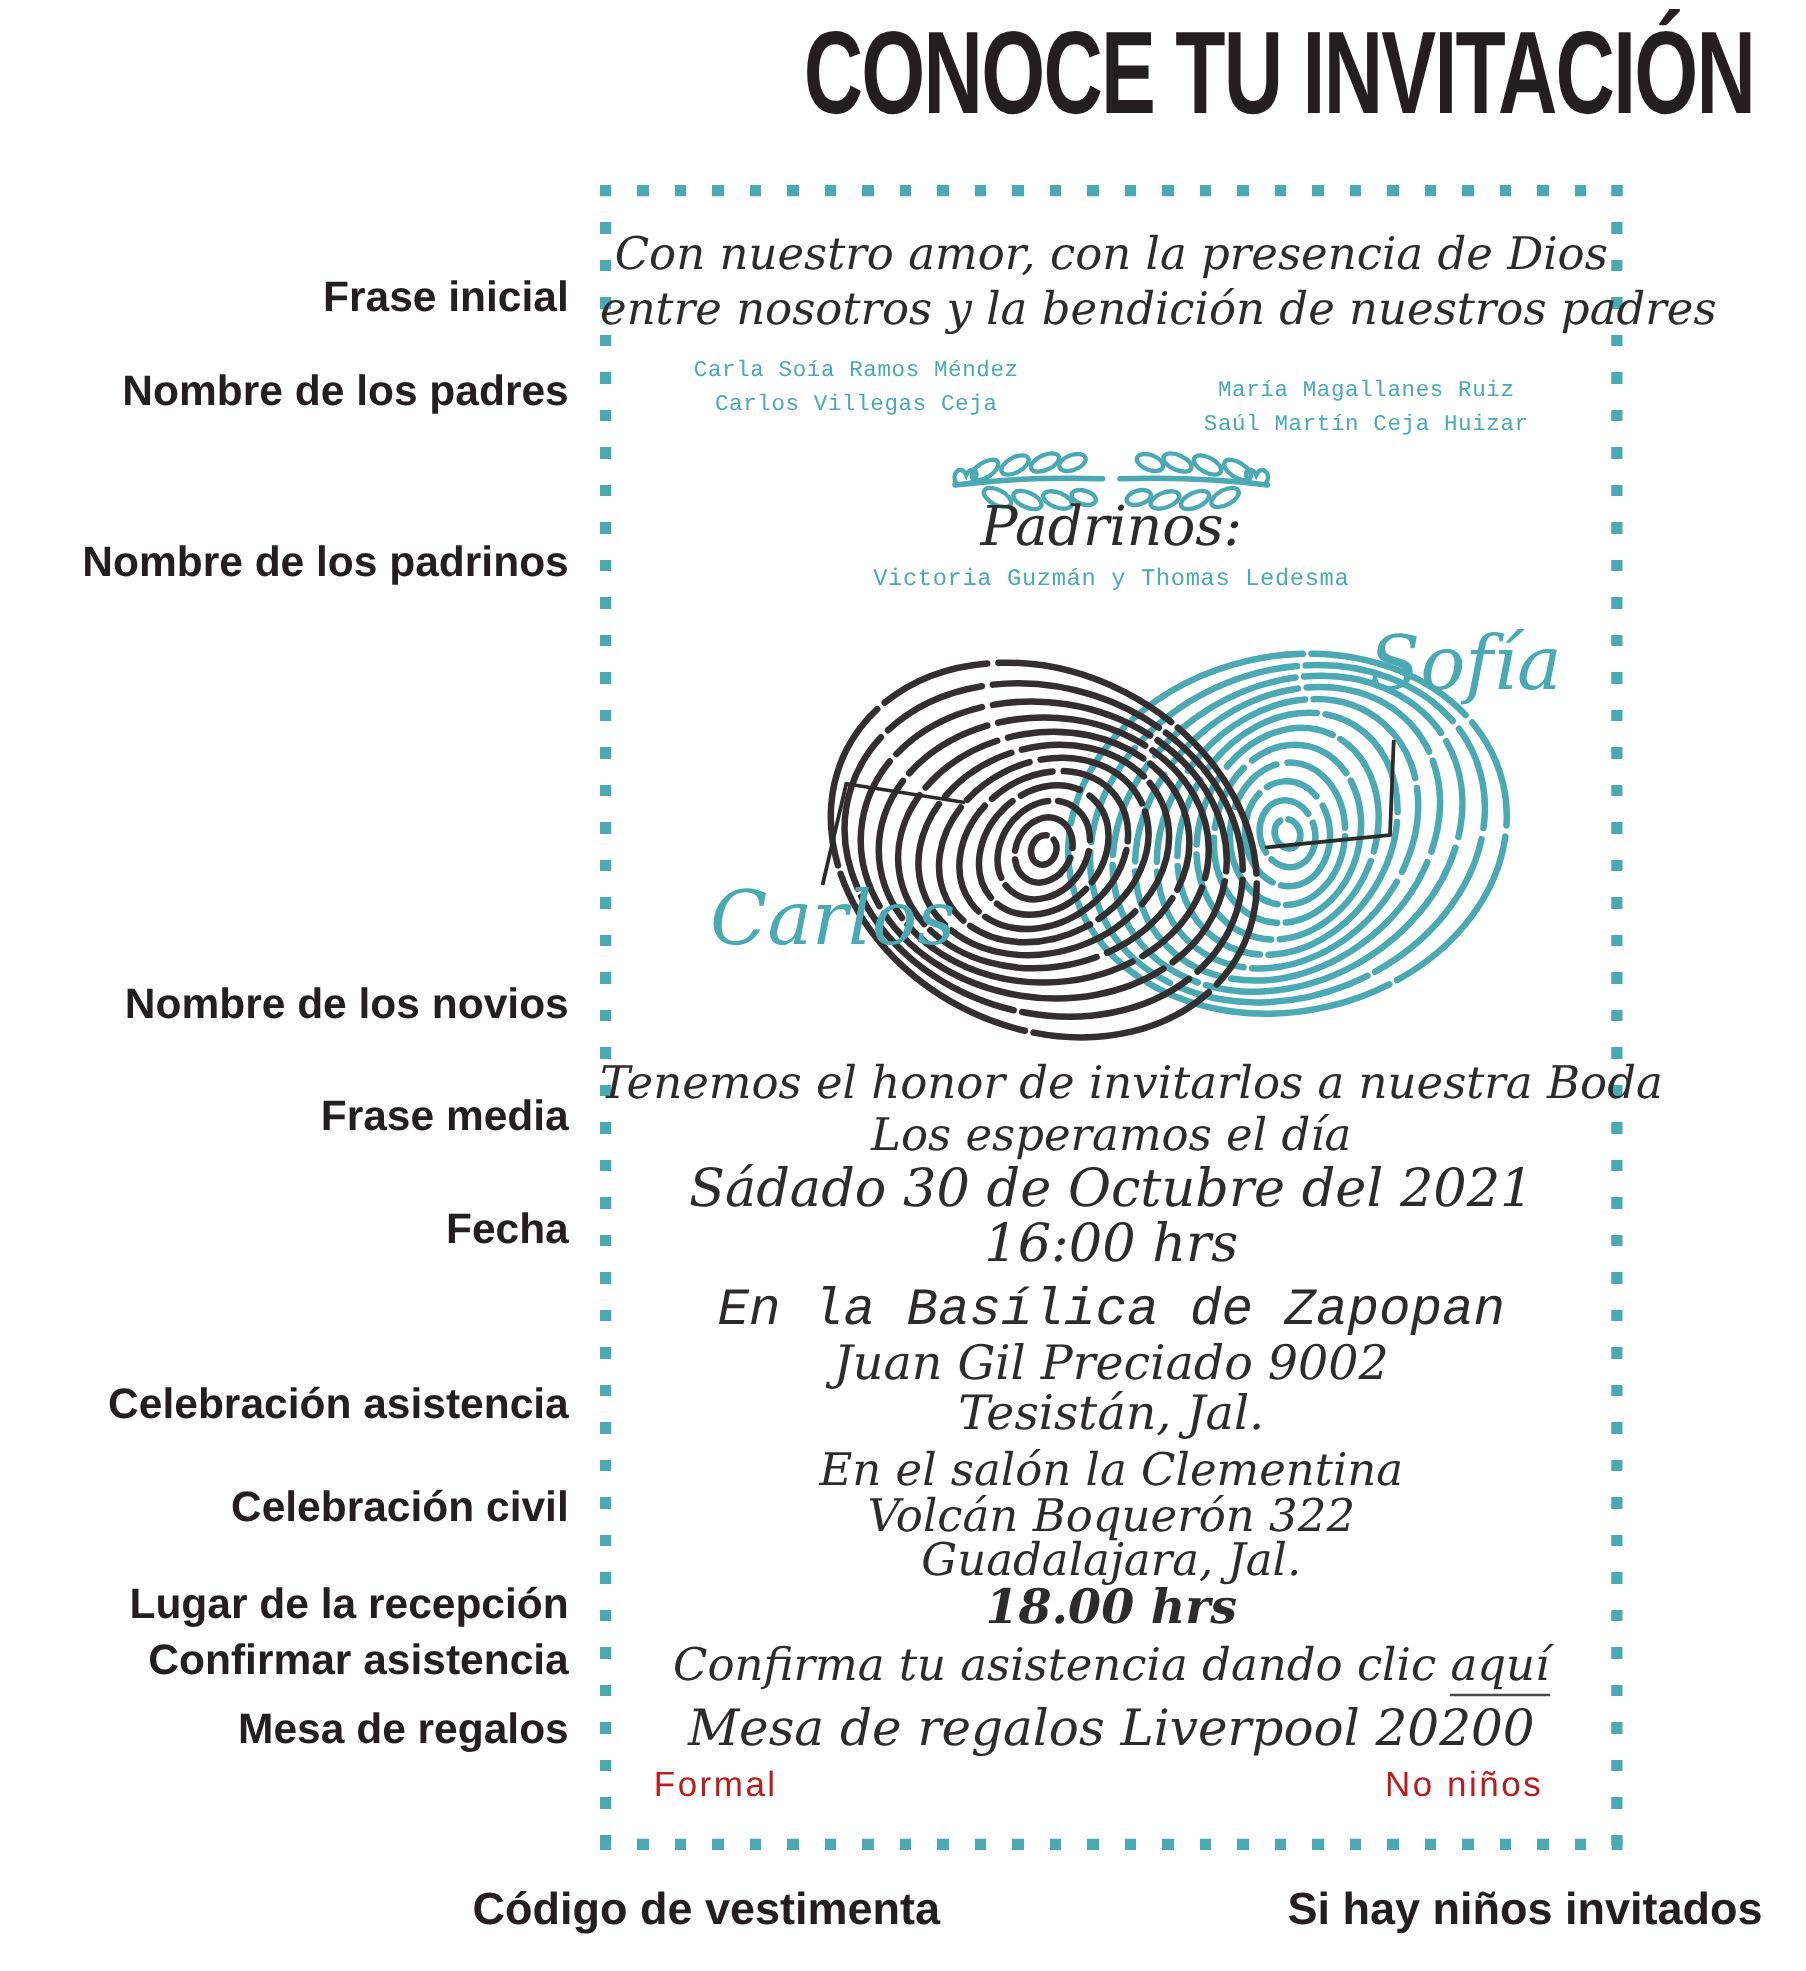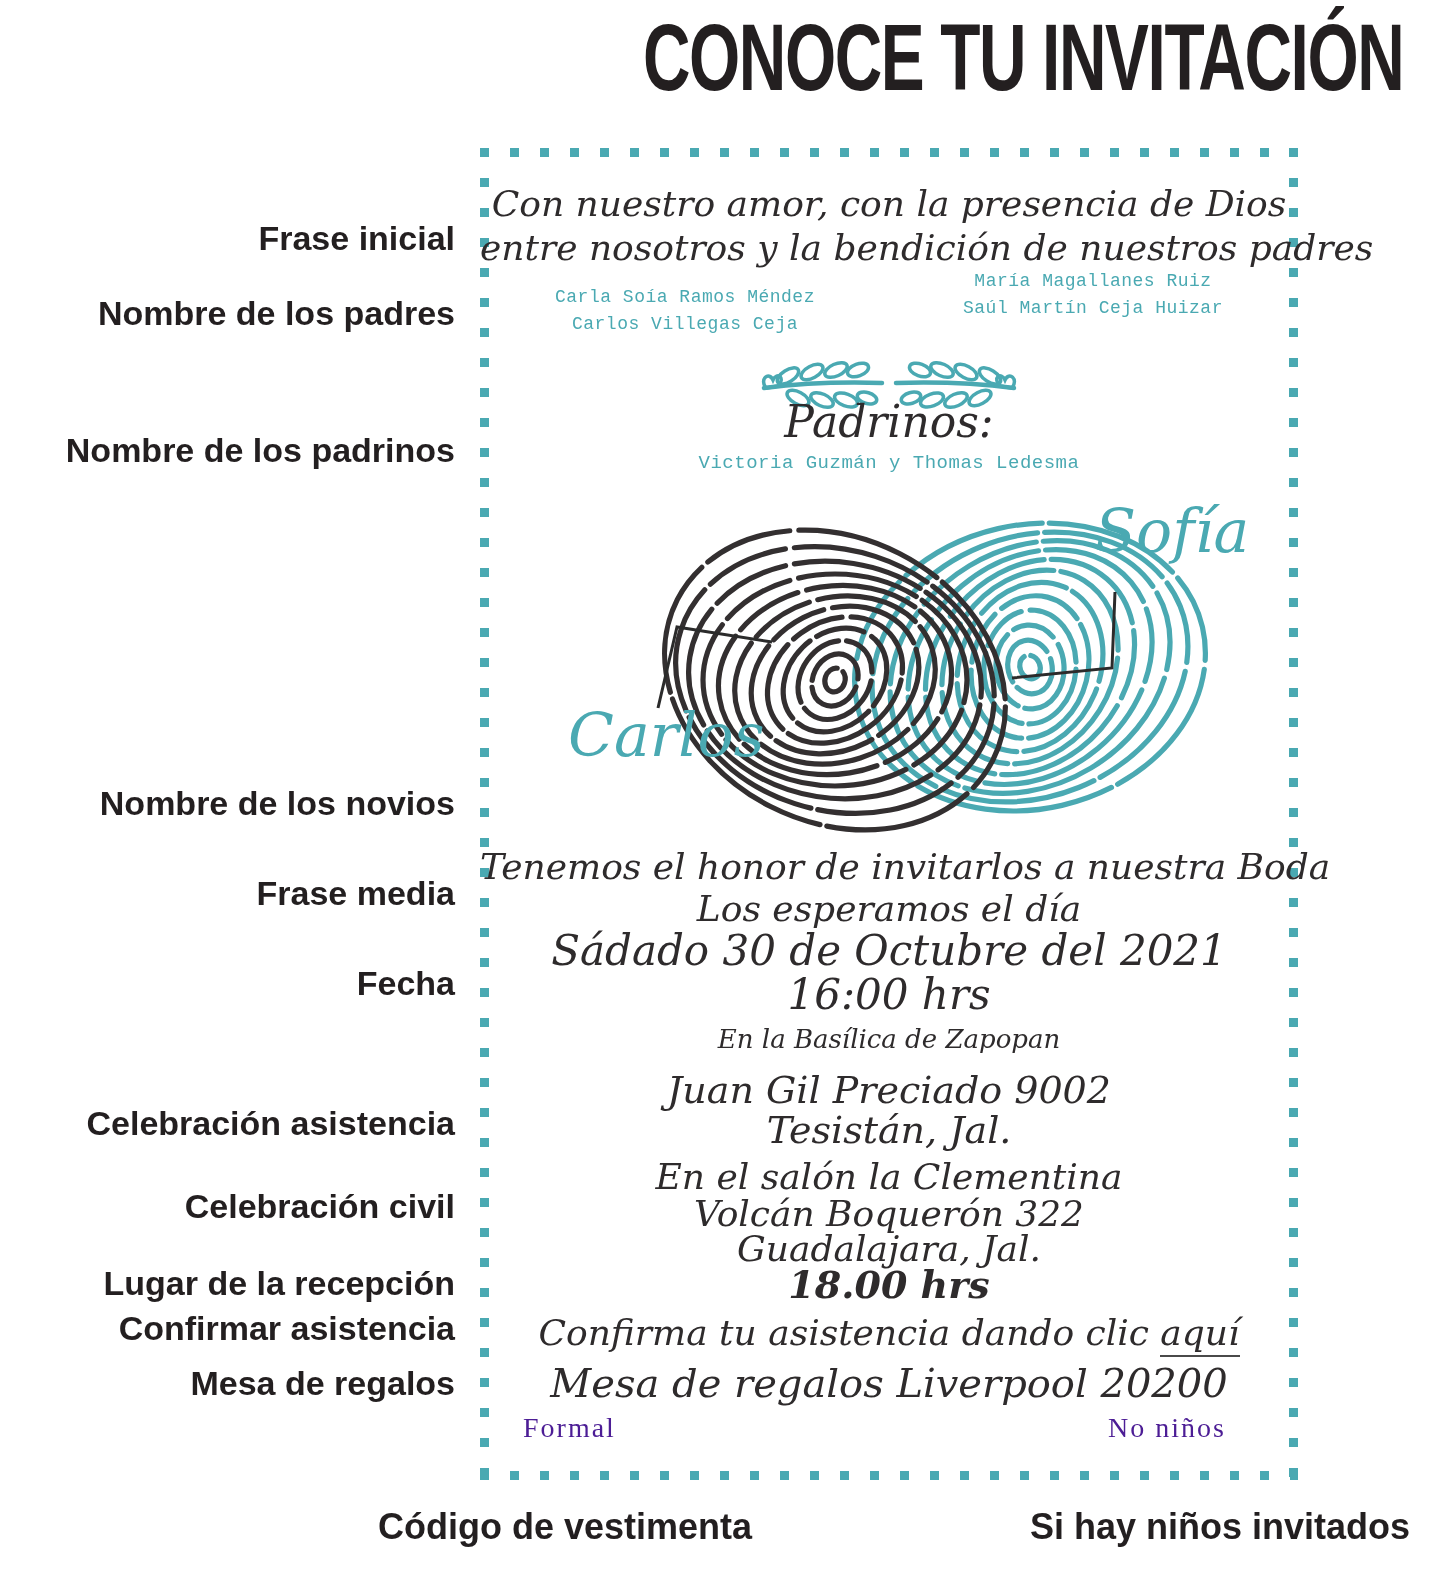--- a/index.html
+++ b/index.html
@@ -24,21 +24,21 @@
                 color:var(--ink); white-space:nowrap; }
 
   
   .bottom-label { position:absolute; transform:translateX(-50%); font-weight:bold;
                   font-size:36px; color:var(--ink); white-space:nowrap; }
 
   
   .inv-line { position:absolute; left:480px; width:818px; text-align:center; white-space:nowrap; }
   .script { font-family:"DejaVu Serif",serif; font-style:italic; color:var(--script-ink); }
   .mono-teal { font-family:"Liberation Mono",monospace; color:var(--teal); letter-spacing:0.5px; }
-  .mono-dark { font-family:Liberation Serif, serif; color:#4c1d95; letter-spacing:2px; }
+  .mono-dark { font-family:Liberation Sans, sans-serif; color:#b91c1c; letter-spacing:2px; }
 
   .parents-col { position:absolute; width:290px; text-align:center; font-size:18px;
                  line-height:27px; }
 
   .novio-name { position:absolute; font-family:"DejaVu Serif",serif; font-style:italic;
                 color:var(--teal); font-size:60px; white-space:nowrap; }
 
   .rsvp-link { border-bottom:2px solid #4a4a4a; padding-bottom:2px; cursor:pointer; }
 
   
@@ -78,21 +78,21 @@
 
 <div class="inv-line script" style="top:182px; font-size:36px; line-height:44px;font-style:italic;">
   <div>Con nuestro amor, con la presencia de Dios</div>
   <div>entre nosotros y la bendición de nuestros padres</div>
 </div>
 
 <div class="parents-col mono-teal" style="left:540px; top:284px;">
   <div>Carla Soía Ramos Méndez</div>
   <div>Carlos Villegas Ceja</div>
 </div>
-<div class="parents-col mono-teal" style="left:948px; top:268px;">
+<div class="parents-col mono-teal" style="left:948px; top:300px;">
   <div>María Magallanes Ruiz</div>
   <div>Saúl Martín Ceja Huizar</div>
 </div>
 
 <div class="inv-line" style="top:358px;">
   <svg width="270" height="52" viewBox="0 0 270 52">
     <g id="lbranch">
       <path class="laurel laurel-stem" d="M10,30 Q65,23 128,25"></path>
       <path class="laurel" d="M12,30 c-7,-9 3,-17 7,-8 c4,-9 13,-2 5,6 z"></path>
       <ellipse class="laurel" cx="34" cy="18" rx="12" ry="6" transform="rotate(-32 34 18)"></ellipse>
@@ -146,21 +146,21 @@
 
 <div class="novio-name" style="left:533px; top:700px;margin-left:35px;">Carlos</div>
 <div class="novio-name" style="left:1095px; top:496px;">Sofía</div>
 
 <div class="inv-line script" style="top:846px; font-size:36px;">Tenemos el honor de invitarlos a nuestra Boda</div>
 <div class="inv-line script" style="top:888px; font-size:36px;">Los esperamos el día</div>
 
 <div class="inv-line script" style="top:926px; font-size:42px;">Sádado 30 de Octubre del 2021</div>
 <div class="inv-line script" style="top:970px; font-size:42px;">16:00 hrs</div>
 
-<div class="inv-line script" style="top:1024px; font-size:26px;">En la Basílica de Zapopan</div>
+<div class="inv-line script" style="top:1024px; font-size:42px;font-family:Liberation Mono, monospace;">En la Basílica de Zapopan</div>
 <div class="inv-line script" style="top:1068px; font-size:38px;">Juan Gil Preciado 9002</div>
 <div class="inv-line script" style="top:1108px; font-size:38px;">Tesistán, Jal.</div>
 
 <div class="inv-line script" style="top:1156px; font-size:36px;">En el salón la Clementina</div>
 <div class="inv-line script" style="top:1193px; font-size:36px;">Volcán Boquerón 322</div>
 <div class="inv-line script" style="top:1228px; font-size:36px;">Guadalajara, Jal.</div>
 <div class="inv-line script" style="top:1262px; font-size:38px;font-weight:bold;">18.00 hrs</div>
 
 <div class="inv-line script" style="top:1312px; font-size:36px;">
   <span>Confirma tu asistencia dando clic </span><span class="rsvp-link">aquí</span>

